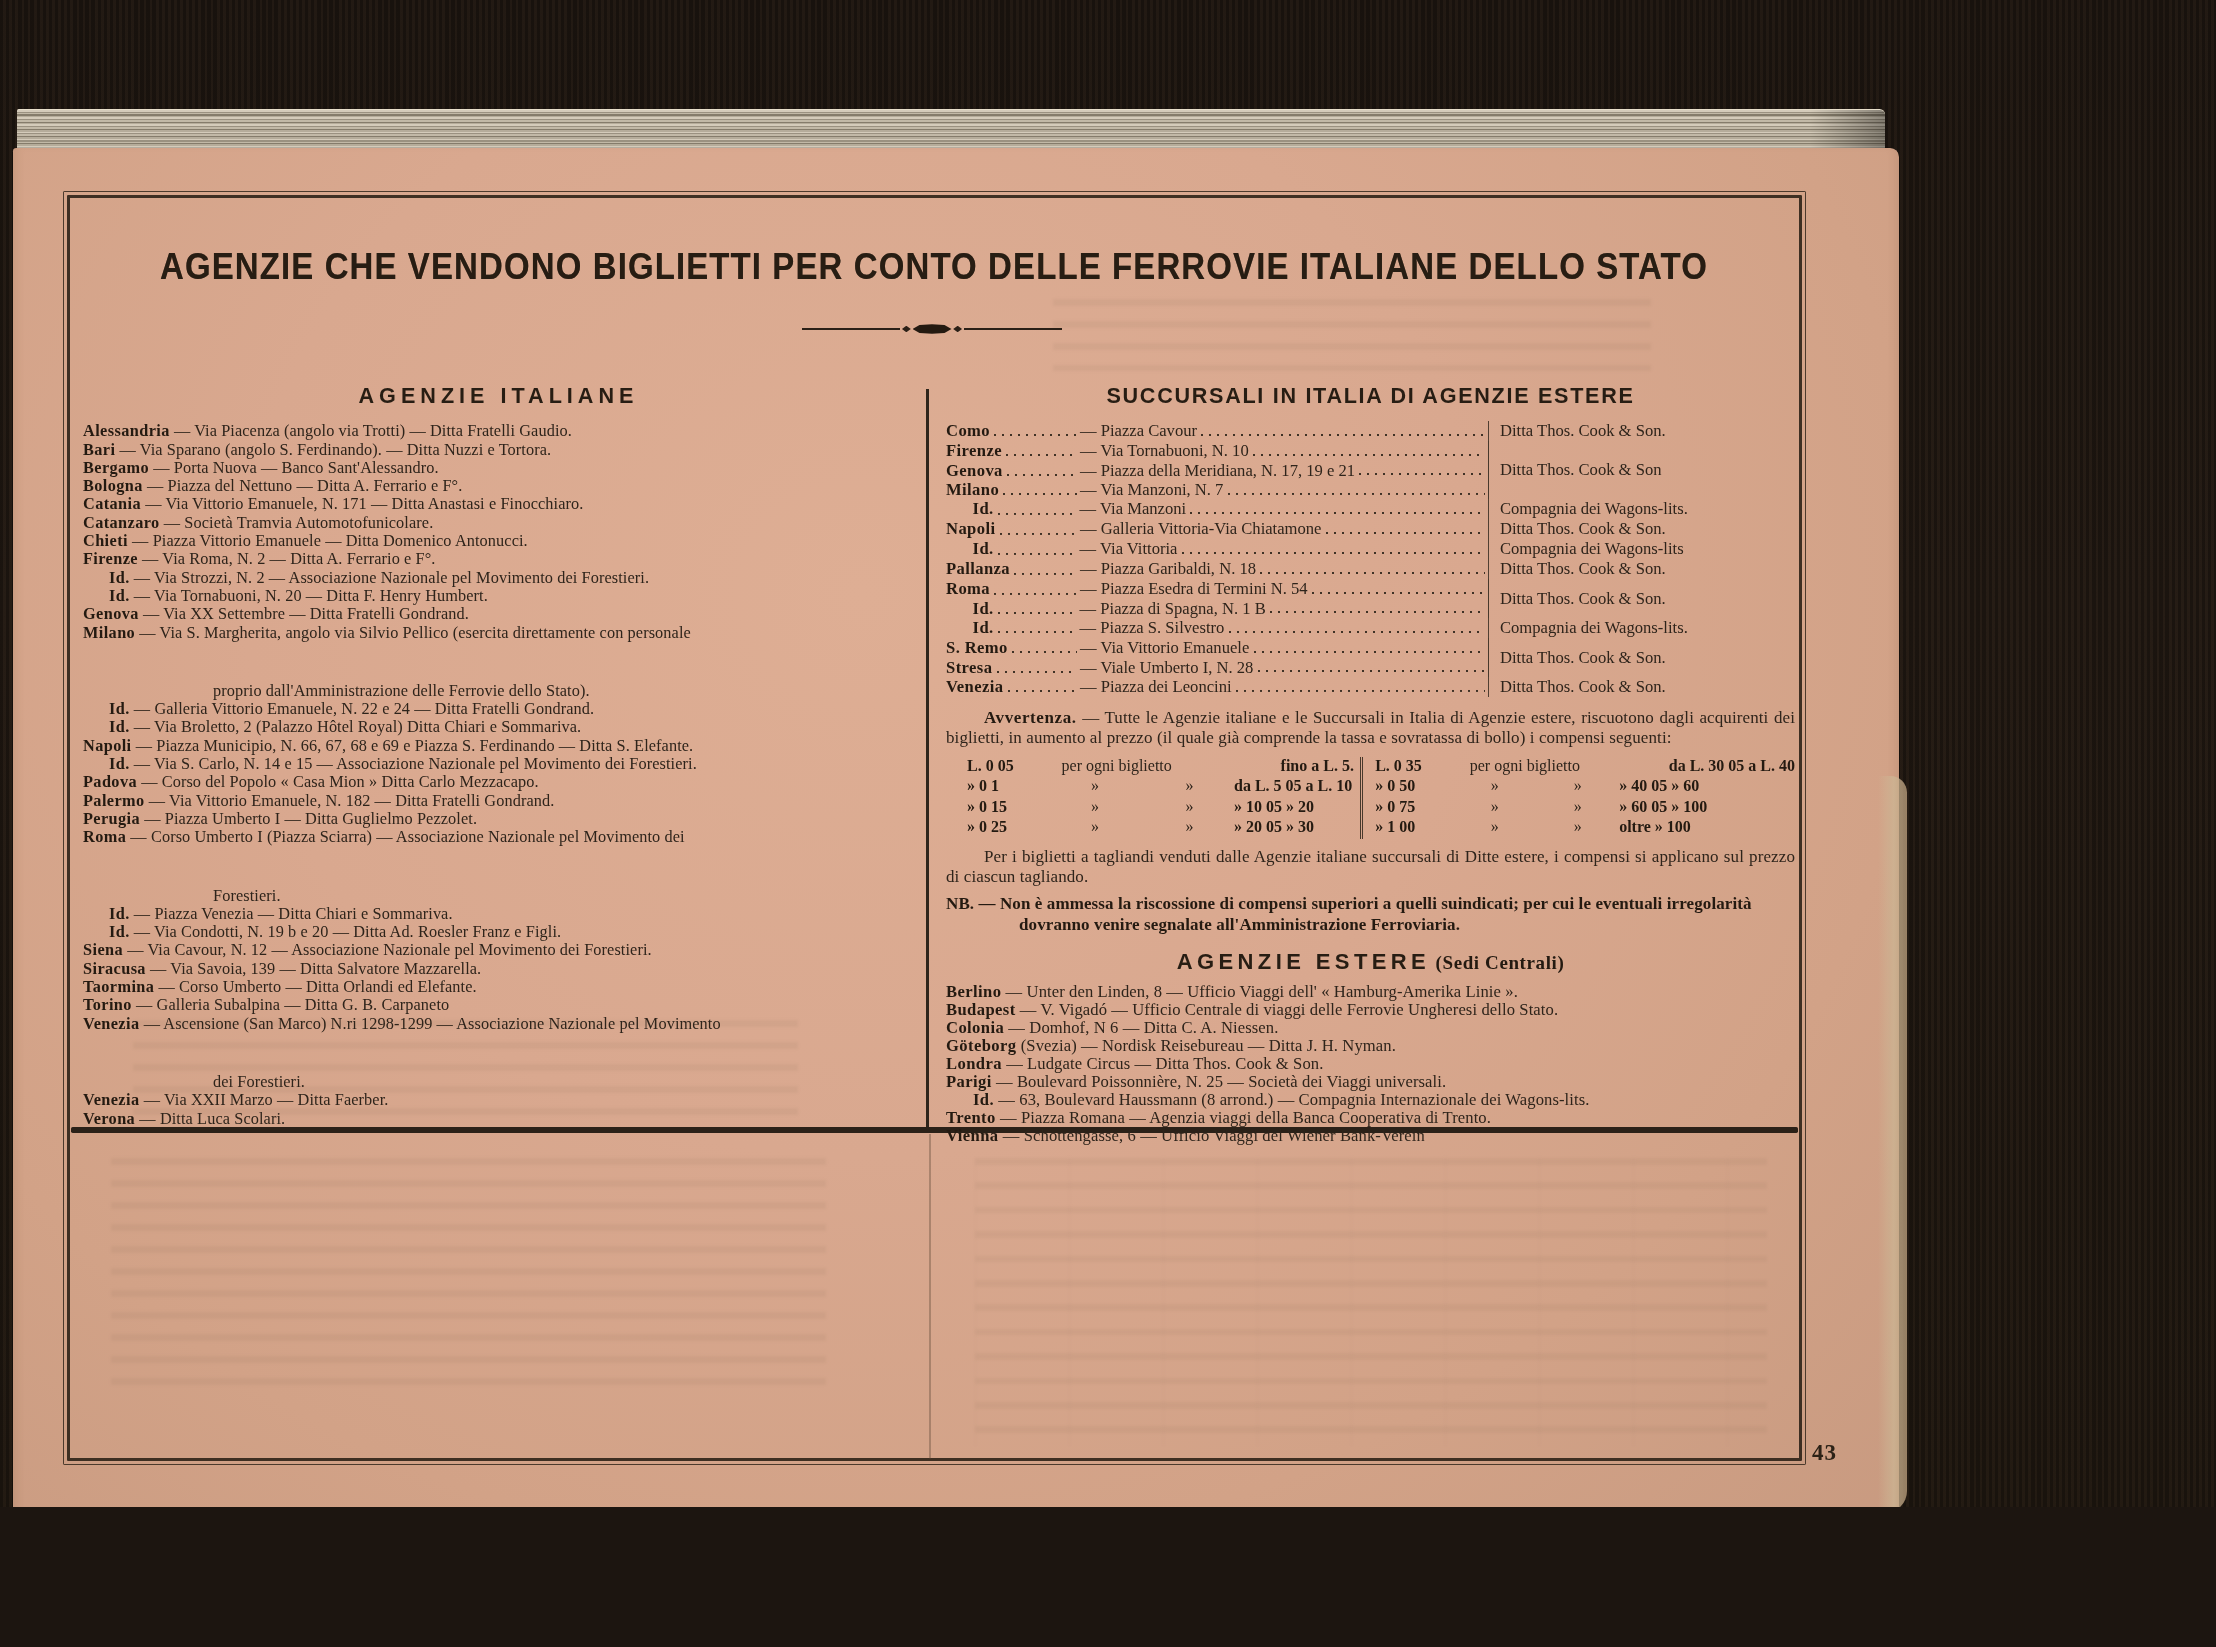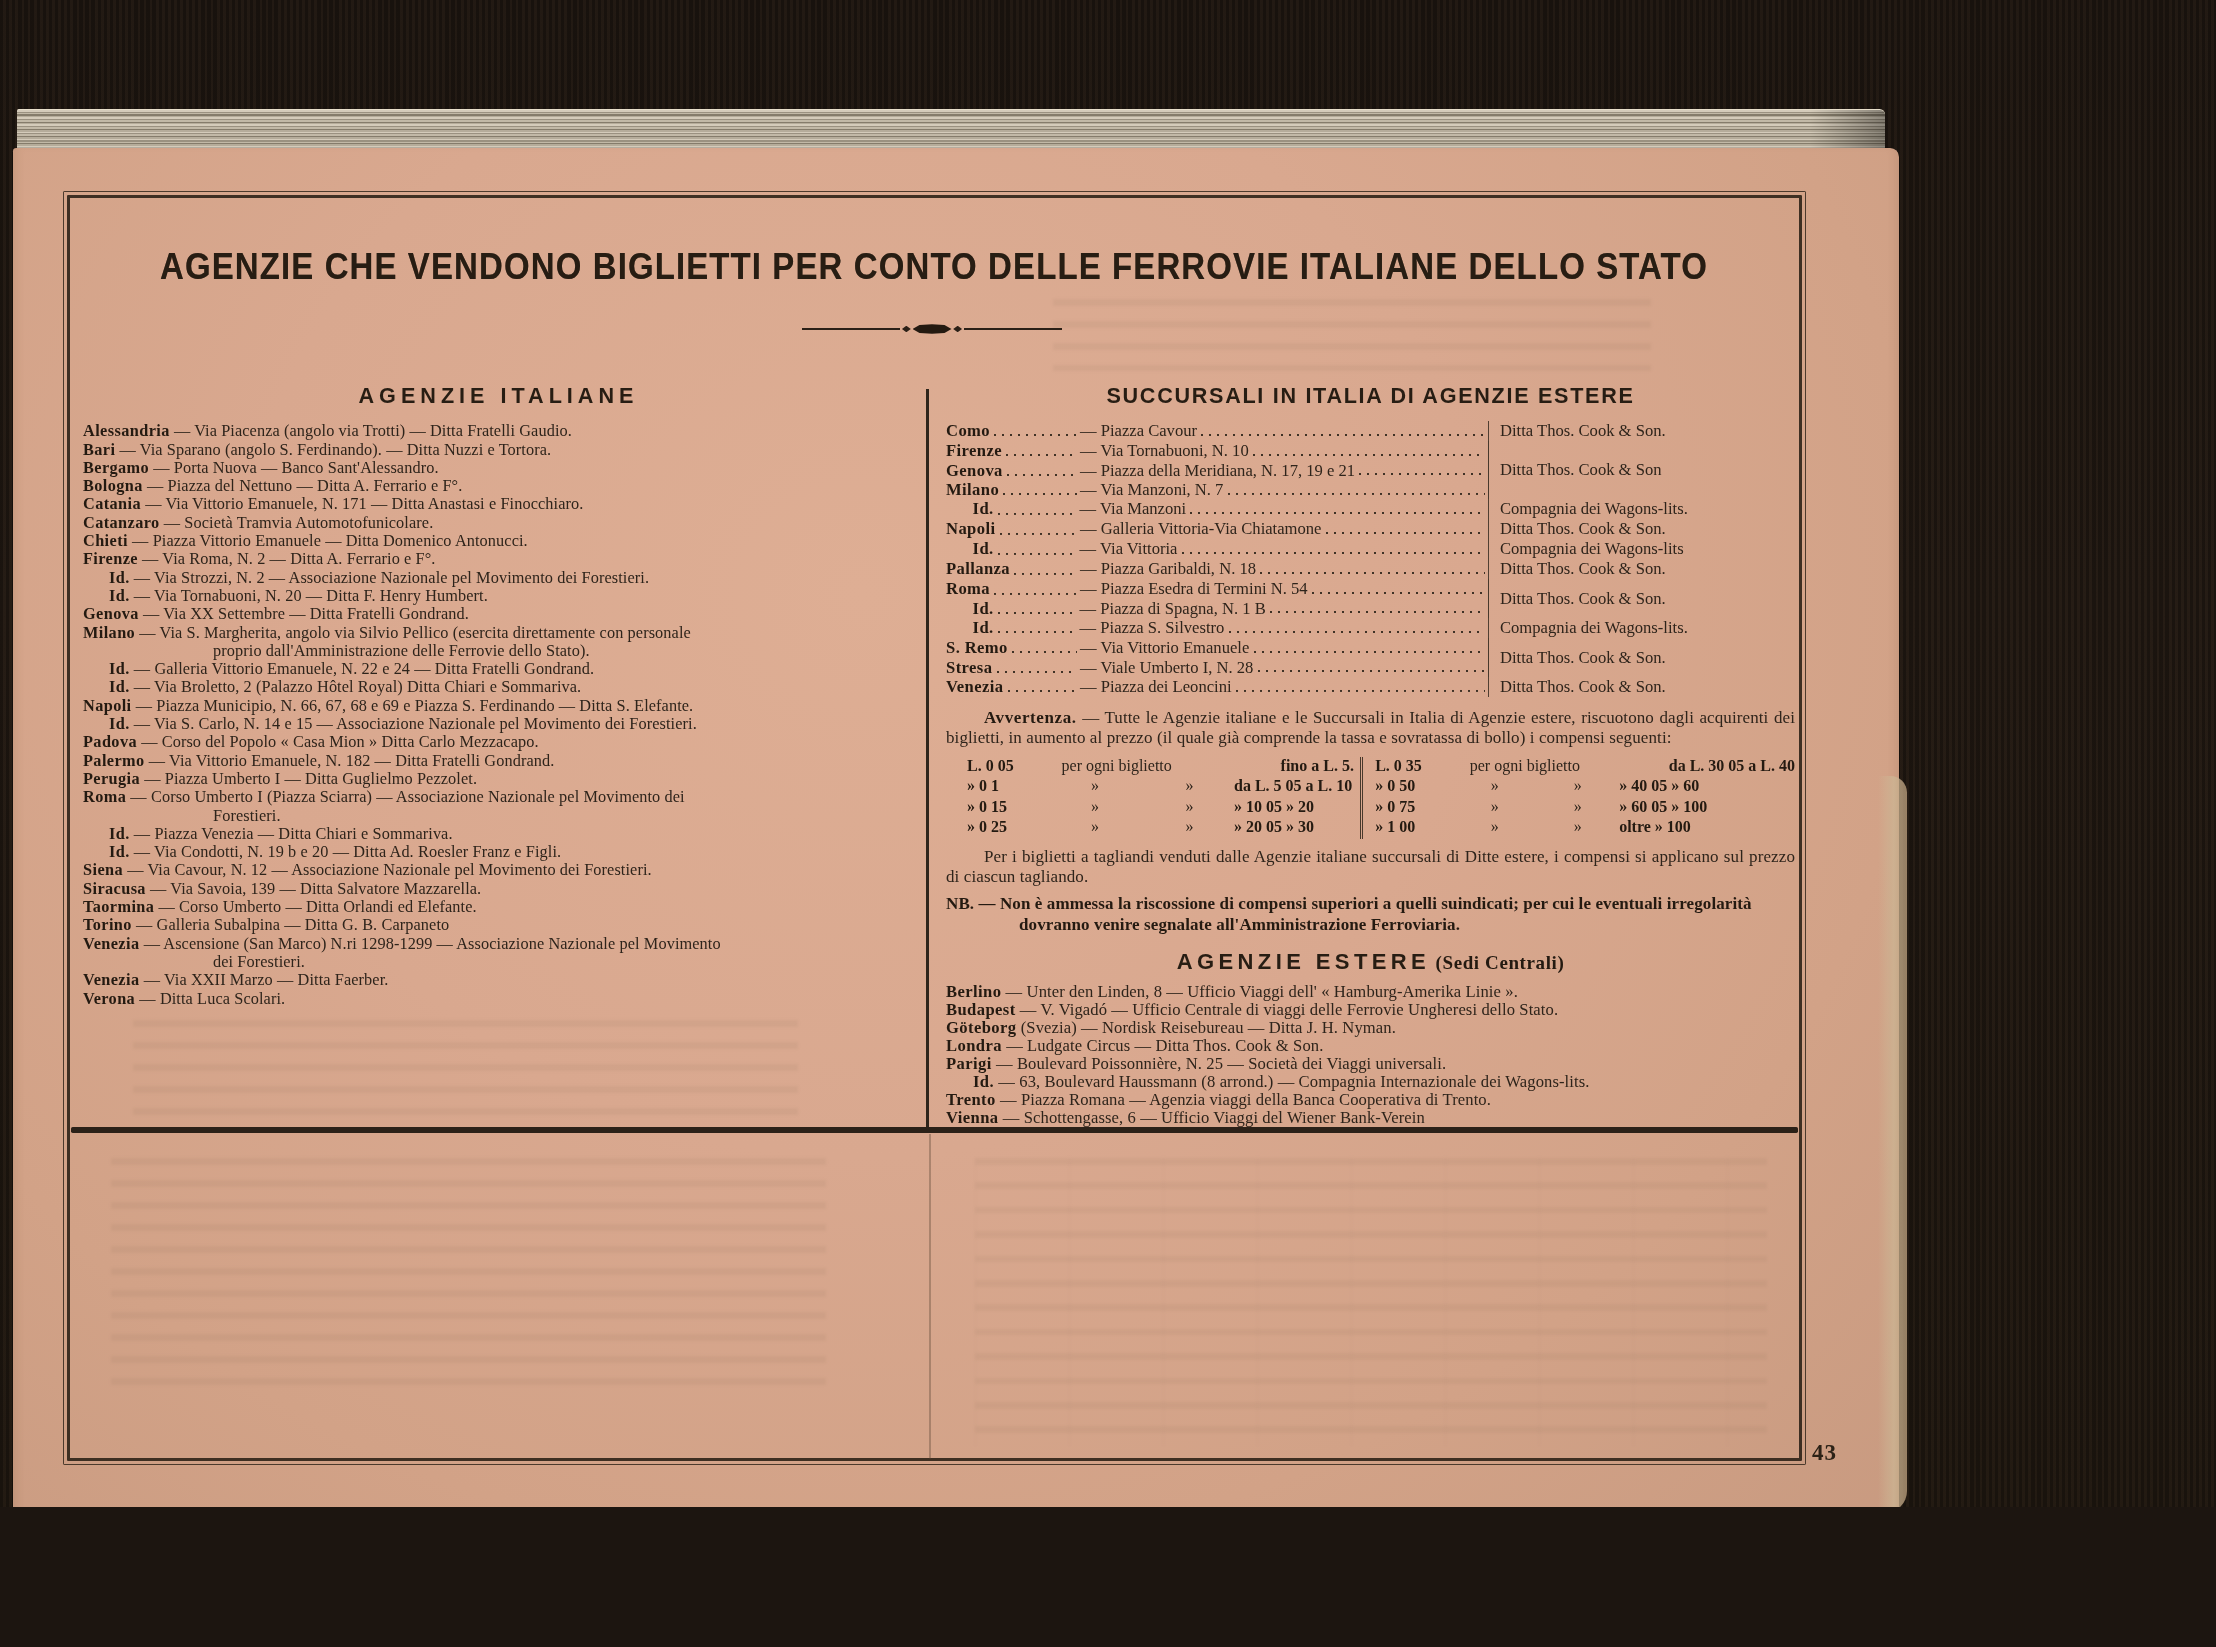--- a/index.html
+++ b/index.html
@@ -46,21 +46,21 @@
     text-align:center;letter-spacing:5px;color:#271d13;transform:scaleY(1.05);white-space:nowrap;}
   #right-col .col-header{letter-spacing:1.7px;}
   #vdivider{position:absolute;left:926px;top:389px;width:2.8px;height:739px;background:#2f251b;}
   #vdivider-faint{position:absolute;left:929px;top:1134px;width:1.7px;height:325px;background:rgba(86,66,50,.35);}
   #thick-rule{position:absolute;left:71px;top:1127px;width:1727px;height:5.5px;background:#2b2118;border-radius:1.7px;}
   
   #left-list{margin-top:13.3px;font-size:16.3px;line-height:18.3px;}
   .entry{padding-left:116px;text-indent:-116px;letter-spacing:0.1px;}
   .entry.ind{text-indent:-90px;}
   .entry b, .srow b, .eentry b{font-weight:bold;color:#241a11;letter-spacing:0.4px;}
-  .entry .cont{display:block;padding-left:14px;text-indent:0;}
+  .entry .cont{display:block;padding-left:14px;text-indent:0;margin-top:40px;}
   
   #succ-list{margin-top:12.2px;font-size:16.6px;}
   .sgroup{display:flex;align-items:stretch;}
   .sg-left{flex:1 1 auto;display:flex;flex-direction:column;min-width:0;}
   .srow{display:flex;align-items:baseline;height:19.4px;white-space:nowrap;overflow:hidden;}
   .citycell{display:flex;align-items:baseline;width:134px;flex:0 0 auto;}
   .srow.id-row .citycell{padding-left:26.6px;width:107px;}
   .dots{flex:1 1 7.8px;min-width:7.8px;height:3.9px;margin:0 3.3px;align-self:flex-end;margin-bottom:3.9px;
     background-image:radial-gradient(circle at 1.9px 1.9px, rgba(46,36,26,.9) 1.2px, rgba(0,0,0,0) 1.4px);
     background-size:8px 3.9px;background-repeat:repeat-x;}
@@ -412,20 +412,21 @@
     <div id="nb" class="para">
       <span>NB.</span><span> — Non è ammessa la riscossione di compensi superiori a quelli suindicati; per cui le eventuali irregolarità dovranno venire segnalate all'Amministrazione Ferroviaria.</span>
     </div>
 
     <div id="estere-header">
       <span class="main">AGENZIE ESTERE</span><span class="sub"> (Sedi Centrali)</span>
     </div>
     <div id="estere-list">
         <div class="eentry"><b class="city">Berlino</b><span class="etext"> — Unter den Linden, 8 — Ufficio Viaggi dell' « Hamburg-Amerika Linie ».</span></div>
         <div class="eentry"><b class="city">Budapest</b><span class="etext"> — V. Vigadó — Ufficio Centrale di viaggi delle Ferrovie Ungheresi dello Stato.</span></div>
+        <div class="eentry"><b class="city">Colonia</b><span class="etext"> — Domhof, N 6 — Ditta C. A. Niessen.</span></div>
         <div class="eentry"><b class="city">Göteborg</b><span class="plain"> (Svezia)</span><span class="etext"> — Nordisk Reisebureau — Ditta J. H. Nyman.</span></div>
         <div class="eentry"><b class="city">Londra</b><span class="etext"> — Ludgate Circus — Ditta Thos. Cook &amp; Son.</span></div>
         <div class="eentry"><b class="city">Parigi</b><span class="etext"> — Boulevard Poissonnière, N. 25 — Società dei Viaggi universali.</span></div>
         <div class="eentry ind"><b class="city">Id.</b><span class="etext"> — 63, Boulevard Haussmann (8 arrond.) — Compagnia Internazionale dei Wagons-lits.</span></div>
         <div class="eentry"><b class="city">Trento</b><span class="etext"> — Piazza Romana — Agenzia viaggi della Banca Cooperativa di Trento.</span></div>
         <div class="eentry"><b class="city">Vienna</b><span class="etext"> — Schottengasse, 6 — Ufficio Viaggi del Wiener Bank-Verein</span></div>
       </div>
   </div>
 
   <div id="page-number">43</div>

